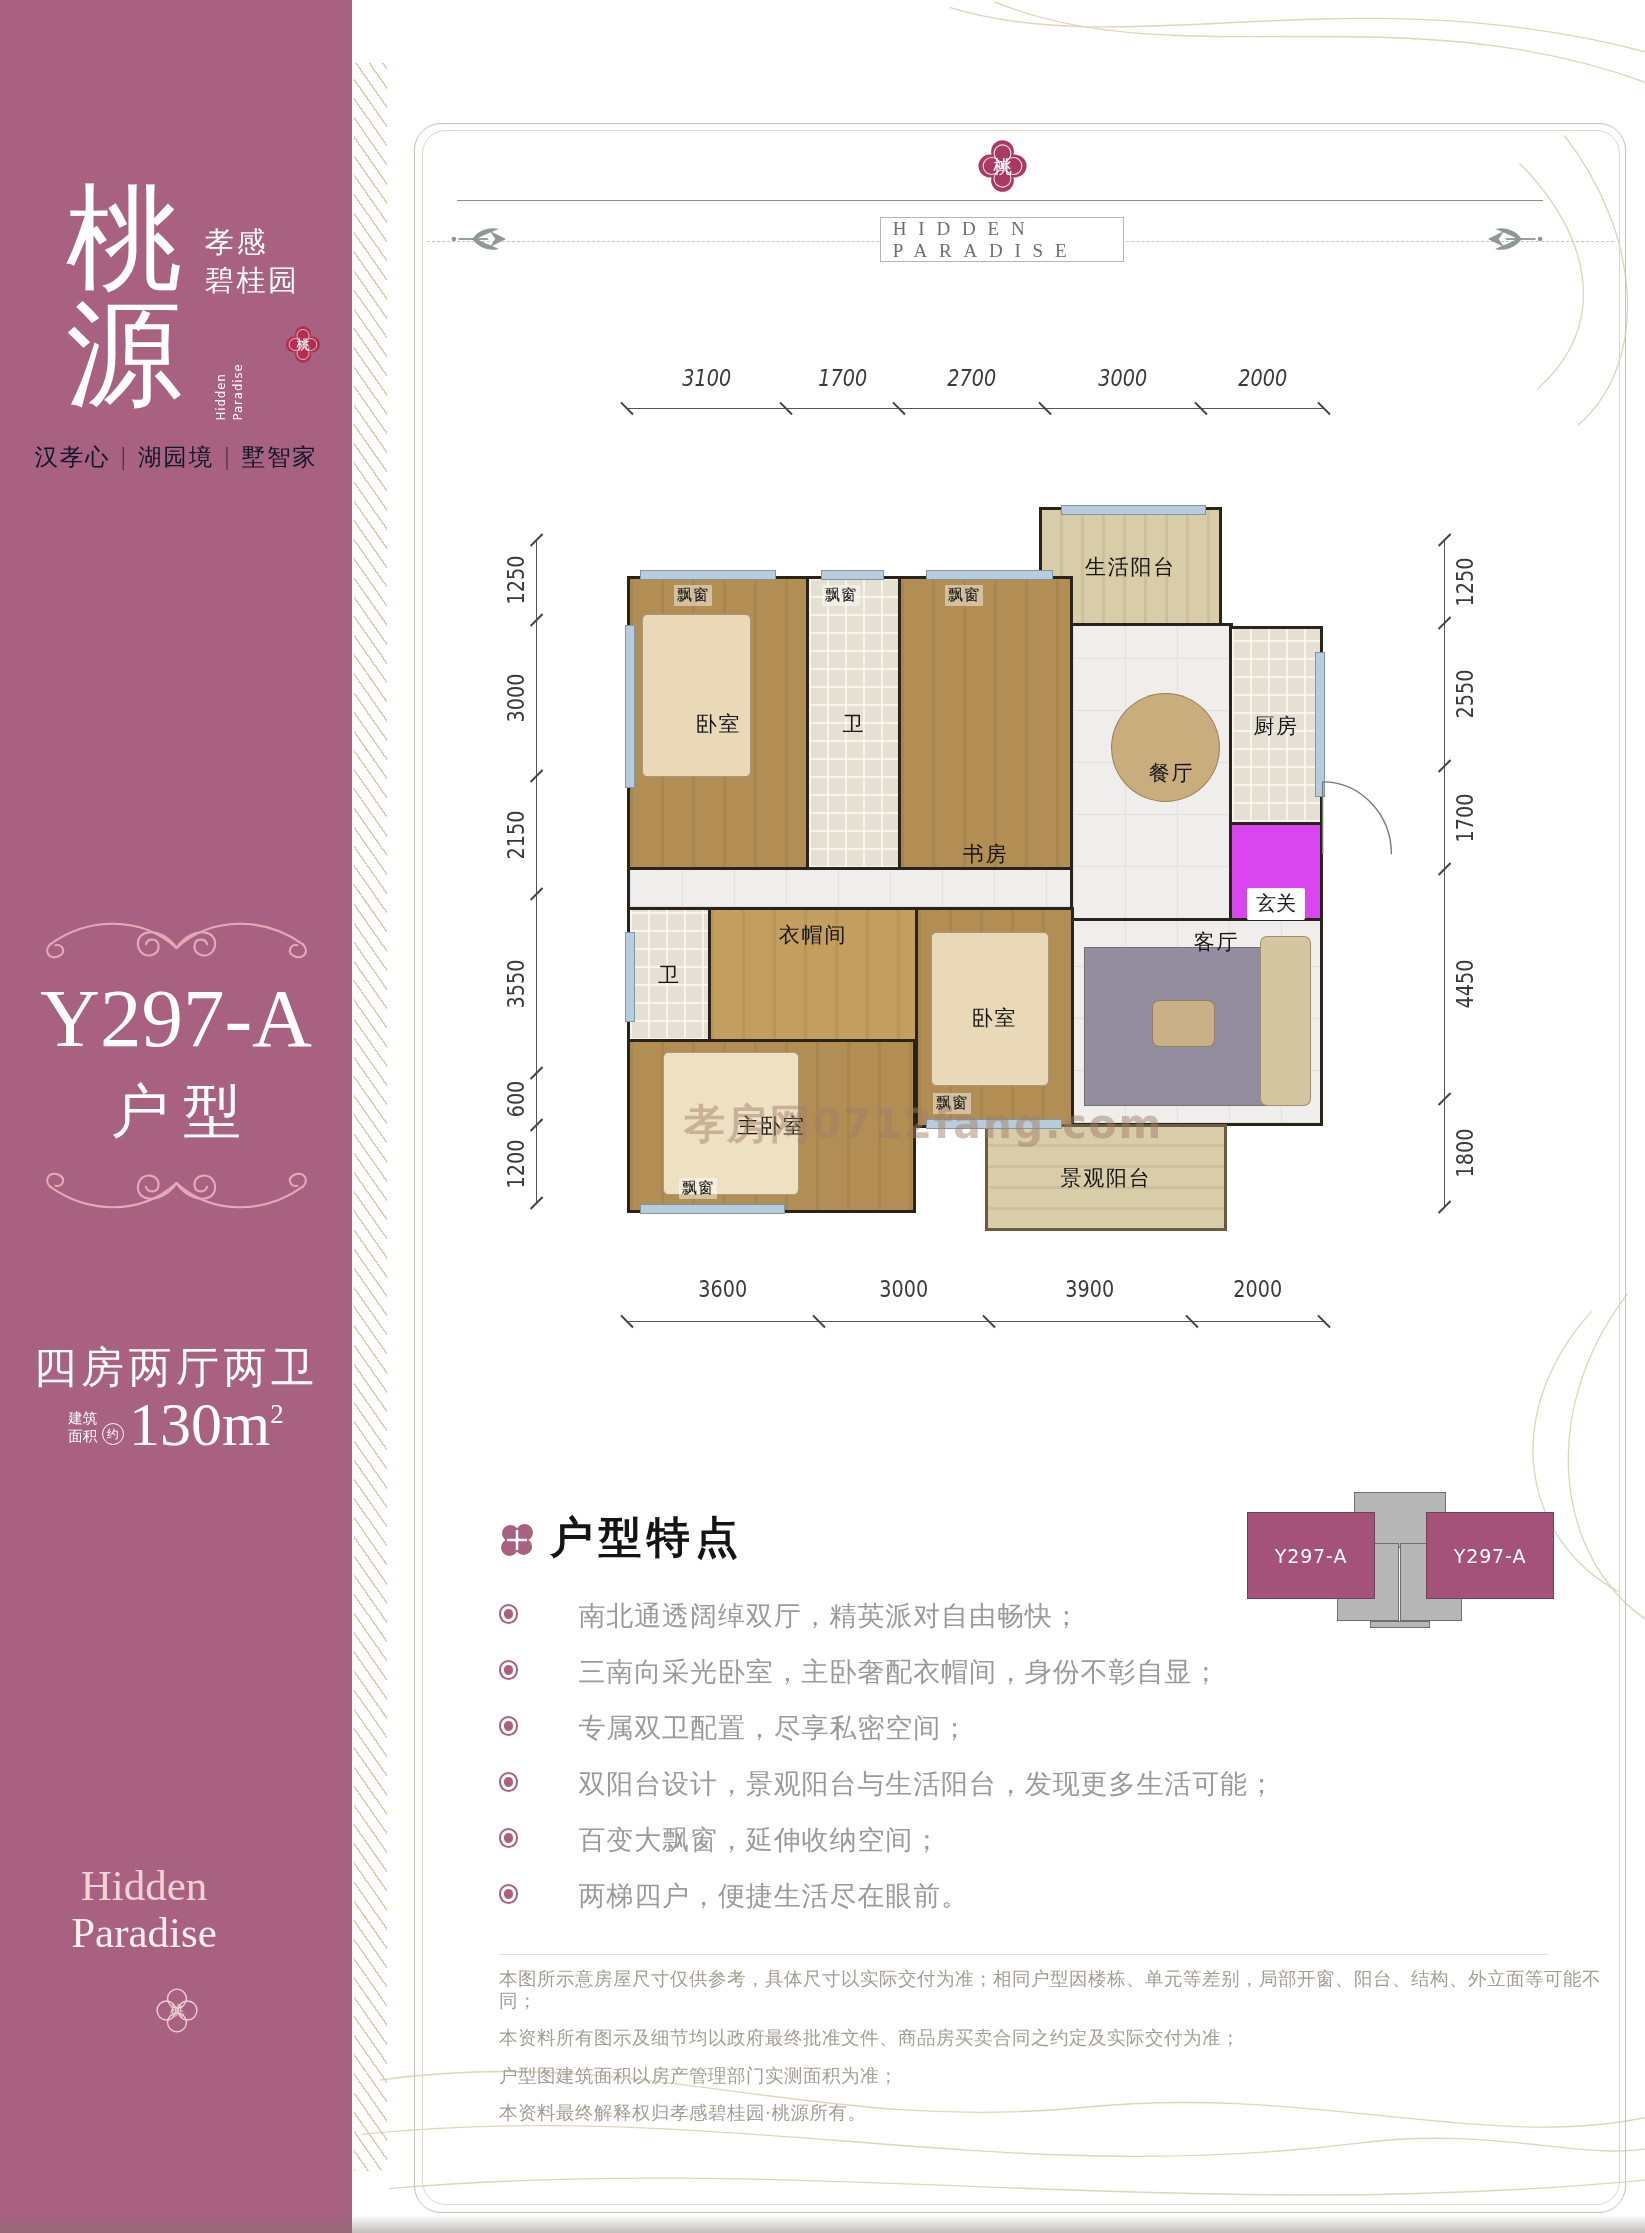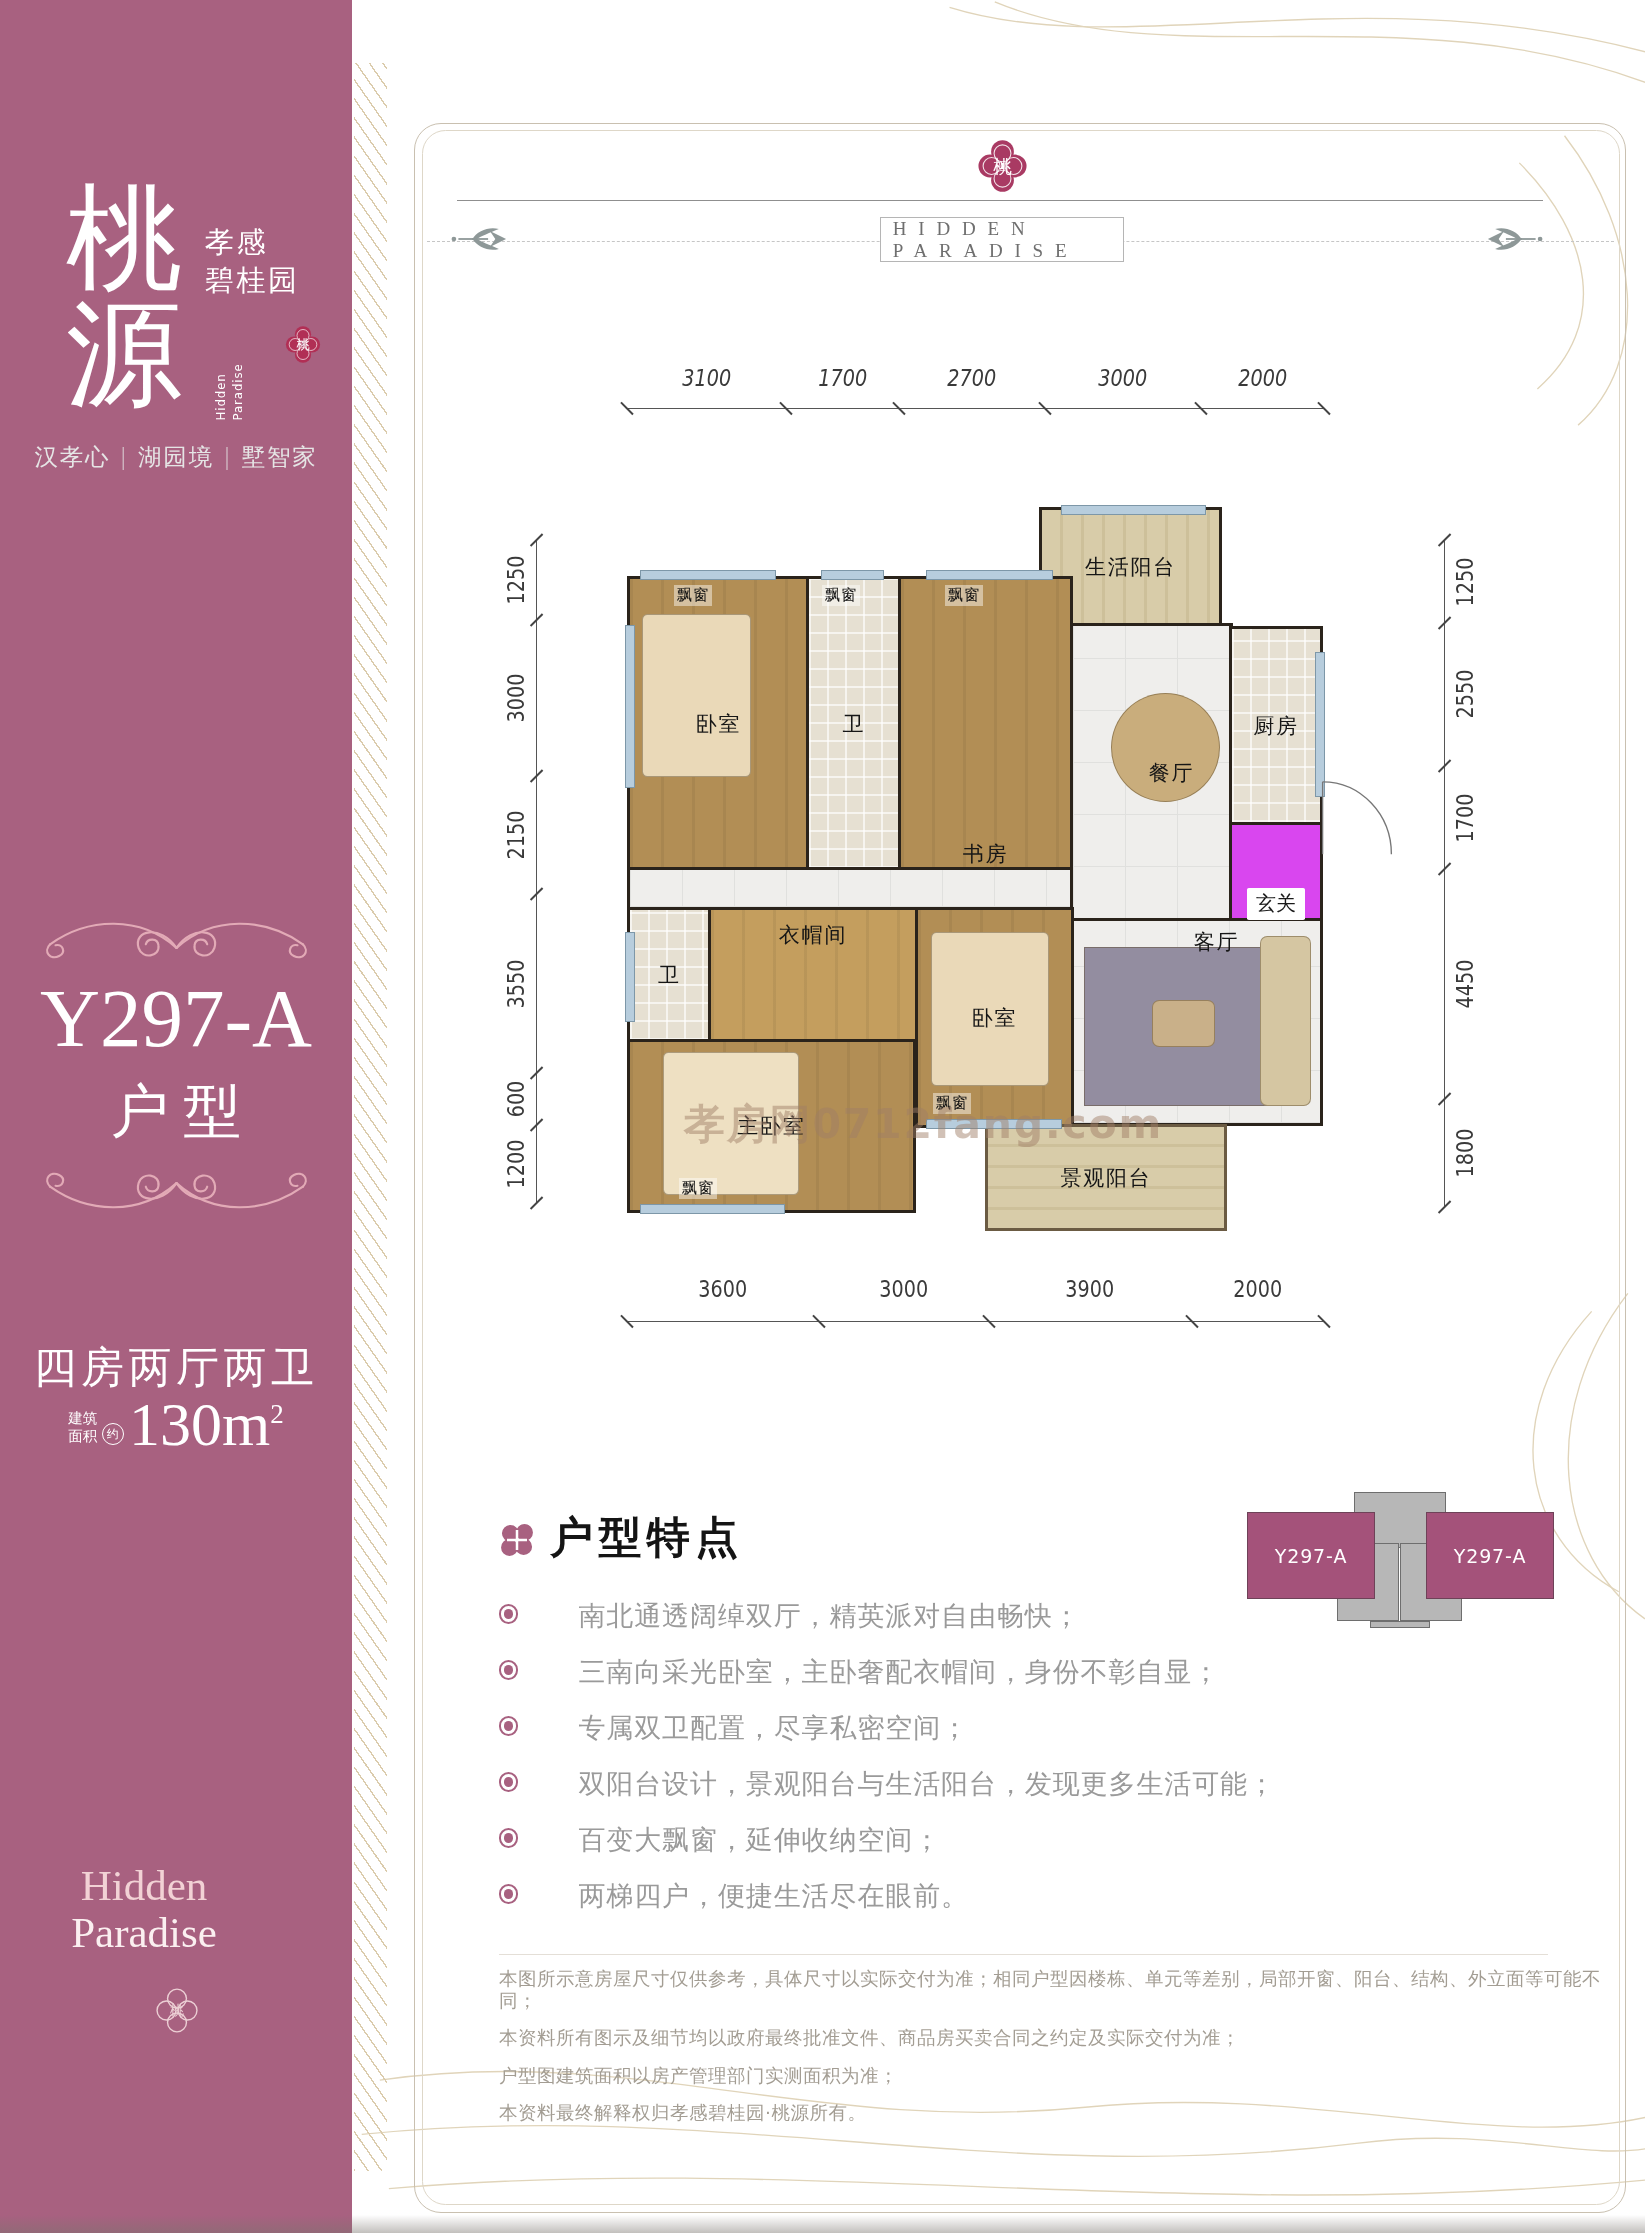--- a/index.html
+++ b/index.html
@@ -26,21 +26,21 @@
   .seal{display:block;}
   .seal .petals circle{fill:#a93a63;}
   .seal.bright .petals circle{fill:#b12f55;}
   .seal .inner circle{fill:none;stroke:rgba(255,255,255,.85);stroke-width:1.3;}
   .seal text{fill:#fff;font-family:"Liberation Serif",serif;}
   .seal.outline .petals circle{fill:none;stroke:#eccfd4;stroke-width:2;}
   .seal.outline .inner circle{display:none;}
   .seal.outline text{fill:#eccfd4;}
   .seal-small{position:absolute;left:80px;top:11px;}
   .tagline{position:absolute;left:0;top:441px;width:352px;text-align:center;font-size:23.5px;
-           letter-spacing:1.8px;color:#e5e5e5;white-space:nowrap;}
+           letter-spacing:1.8px;color:#0f172a;white-space:nowrap;}
   .tagline .sep{margin:0 9px;opacity:.75;font-weight:200;}
   .flourish{position:absolute;left:31px;width:291px;height:65px;}
   .flourish.top{top:910px;}
   .flourish.bottom{top:1156px;transform:scaleY(-1);}
   .unit-code{position:absolute;left:0;top:970px;width:352px;text-align:center;
              font-family:"Liberation Serif","DejaVu Serif",serif;font-size:83px;color:#fff;}
   .unit-type{position:absolute;left:0;top:1073px;width:352px;text-align:center;
              font-family:"Liberation Serif","DejaVu Serif",serif;font-size:58px;letter-spacing:14.5px;
              padding-left:14.5px;box-sizing:border-box;color:#fff;}
   .layout-line{position:absolute;left:0;top:1339px;width:352px;text-align:center;

